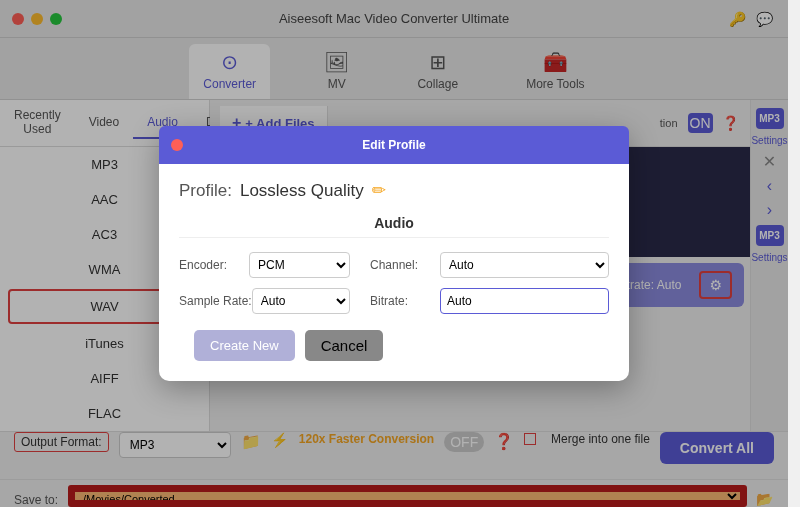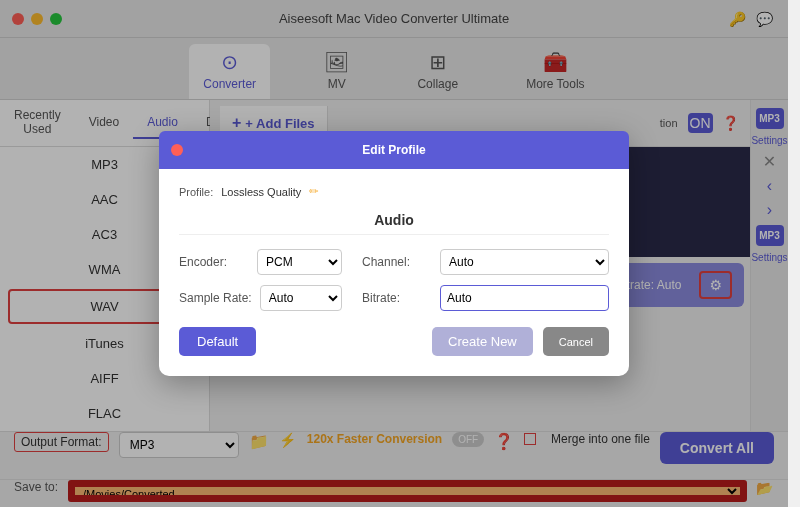--- a/index.html
+++ b/index.html
@@ -114,21 +114,21 @@
       height: 26px;
       border: 1px solid #ccc;
       border-radius: 4px;
       font-size: 12px;
       padding: 0 6px;
       background: #fff;
     }
     .folder-icon { font-size: 16px; color: #5B5BD6; cursor: pointer; }
     .speed-badge { color: #f5a623; font-weight: bold; font-size: 12px; }
     .toggle-off {
-      background: #ccc; border-radius: 10px; padding: 2px 6px; font-size: 10px; color: #fff; cursor: pointer;
+      background: #ccc; border-radius: 10px; padding: 2px 6px; font-size: 14px; color: #fff; cursor: pointer;
     }
     .help-icon { color: #888; cursor: pointer; }
     .merge-row { display: flex; align-items: center; gap: 15px; font-size: 12px; color: #333; }
     .merge-checkbox { width: 12px; height: 12px; border: 1px solid #e04040; }
     .convert-btn {
       background: #5B5BD6;
       color: #fff;
       border: none;
       border-radius: 6px;
       padding: 8px 20px;
@@ -136,21 +136,21 @@
       font-weight: 600;
       cursor: pointer;
       white-space: nowrap;
       margin-left: auto;
     }
 
     
     .saveto-bar {
       background: #f0f0f0;
       display: flex;
-      align-items: flex-start;
+      align-items: flex-end;
       padding: 0 14px;
       height: 28px;
       gap: 10px;
       border-top: 1px solid #e0e0e0;
     }
     .saveto-label { font-size: 12px; color: #555; white-space: nowrap; }
     .saveto-select { flex: 1; height: 22px; border: 7px solid #b91c1c; border-radius: 3px; font-size: 11px; padding: 0 4px; background: #fdba74; }
     .saveto-folder { font-size: 14px; cursor: pointer; color: #5B5BD6; }
 
     
@@ -188,21 +188,21 @@
       transform: translateY(-50%);
       width: 12px; height: 12px;
       background: #ff5f57;
       border-radius: 50%;
     }
     .profile-row {
       display: flex;
       align-items: center;
       gap: 8px;
       margin-bottom: 14px;
-      font-size: 11px;
+      font-size: 17px;
     }
     .profile-label { color: #555; }
     .profile-name { color: #333; font-weight: 500; }
     .edit-icon { color: #f5a623; cursor: pointer; }
 
     .section-title {
       text-align: center;
       font-size: 14px;
       font-weight: 600;
       color: #333;
@@ -213,21 +213,21 @@
 
     .form-grid {
       display: grid;
       grid-template-columns: 1fr 1fr;
       gap: 10px 20px;
       margin-bottom: 16px;
     }
     .form-row {
       display: flex;
       align-items: center;
-      gap: 8px;
+      gap: 0;
     }
     .form-label { font-size: 12px; color: #555; white-space: nowrap; min-width: 70px; }
     .form-select {
       flex: 1;
       height: 26px;
       border: 1px solid #ccc;
       border-radius: 4px;
       font-size: 12px;
       padding: 0 4px;
       background: #fff;
@@ -259,25 +259,25 @@
       background: #b0b0d8;
       color: #fff;
       border: none;
       border-radius: 5px;
       padding: 7px 16px;
       font-size: 13px;
       cursor: pointer;
     }
     .btn-cancel {
       background: #888;
-      color: #ffffff;
+      color: #000000;
       border: none;
       border-radius: 5px;
       padding: 7px 16px;
-      font-size: 11px;
+      font-size: 15px;
       cursor: pointer;
     }
 
     
     .app { width: 788px; height: 507px; display: flex; flex-direction: column; overflow: hidden; position: relative; }
 
     .sidebar-container {
       width: 210px;
       background: #fff;
       border-right: 1px solid #ddd;
@@ -588,21 +588,20 @@
             <option>Auto</option>
           </select>
         </div>
         <div class="form-row">
           <span class="form-label">Bitrate:</span>
           <input type="text" class="form-input" value="Auto" style="">
         </div>
       </div>
 
       <div class="modal-footer">
-        <button class="btn-default">Default</button>
         <div style="display:flex; gap:10px;padding-left:15px;">
           <button class="btn-create">Create New</button>
           <button class="btn-cancel">Cancel</button>
         </div>
       </div>
     </div>
   </div>
 
 </div>
 

